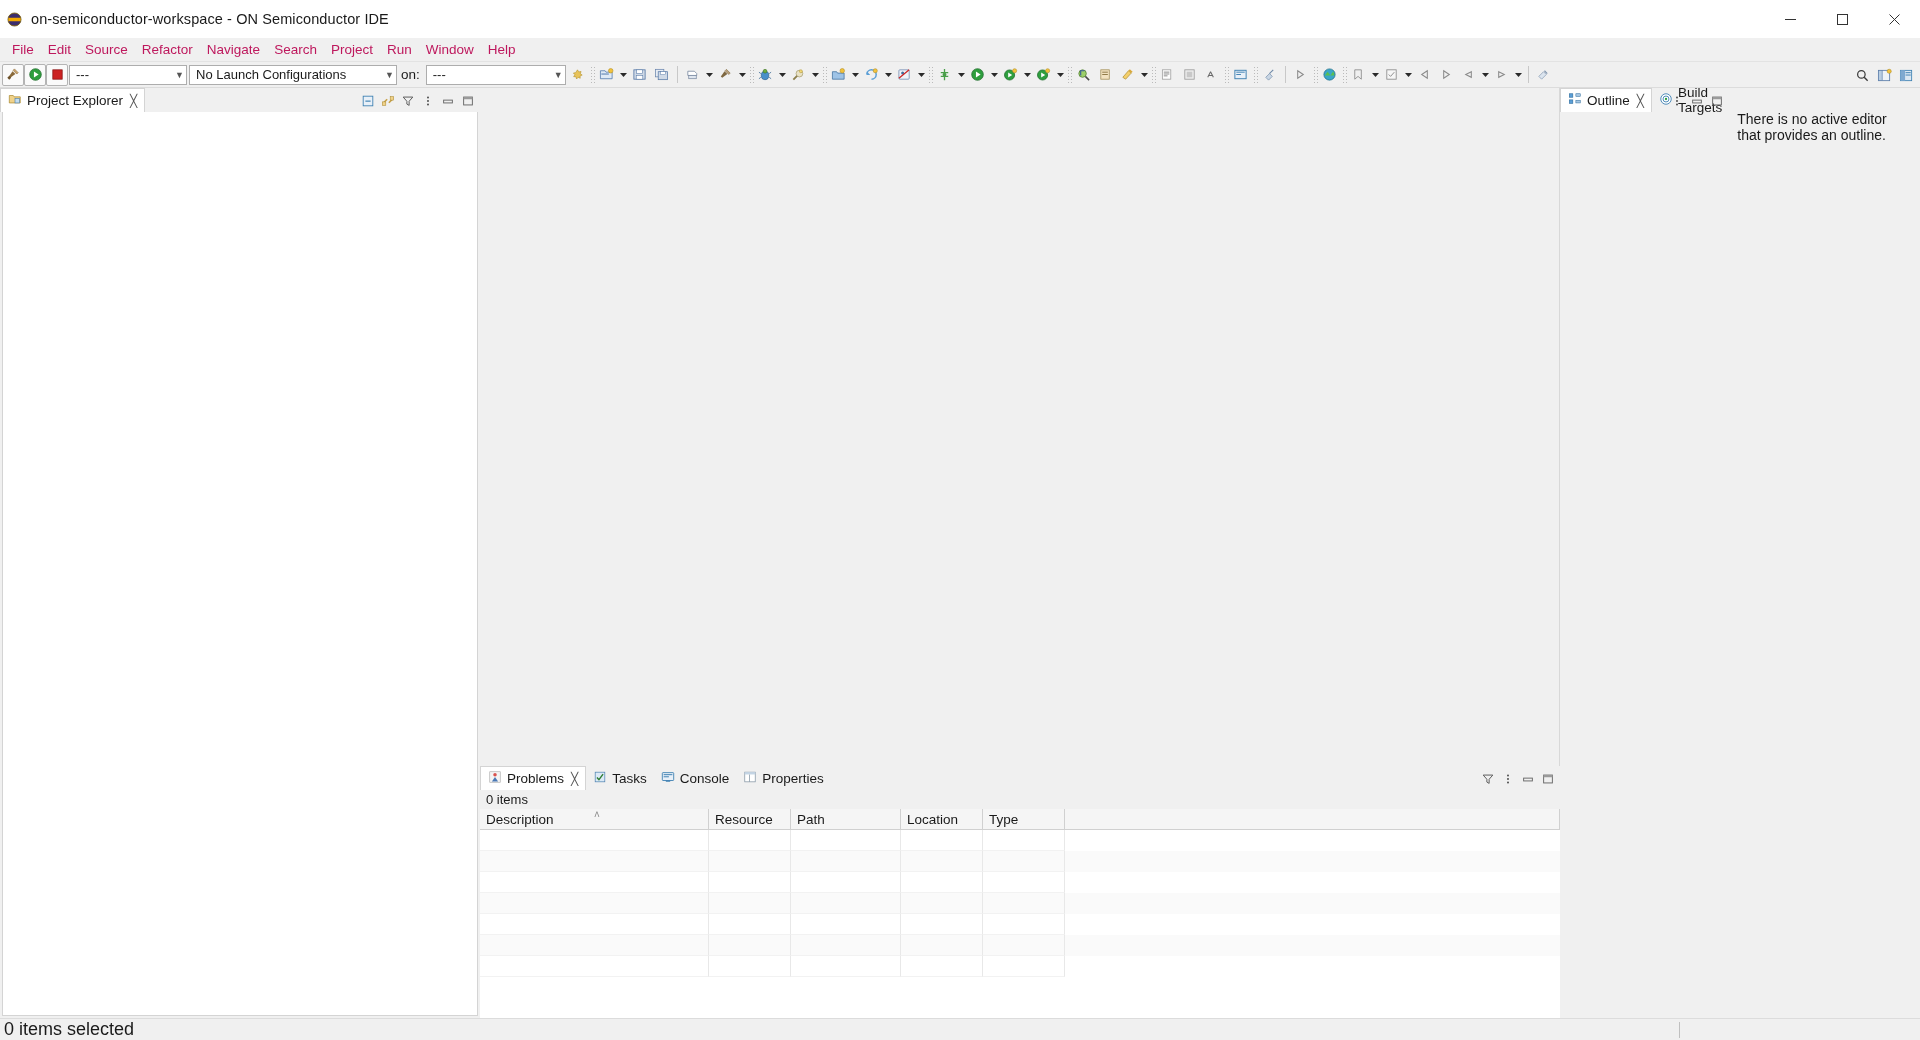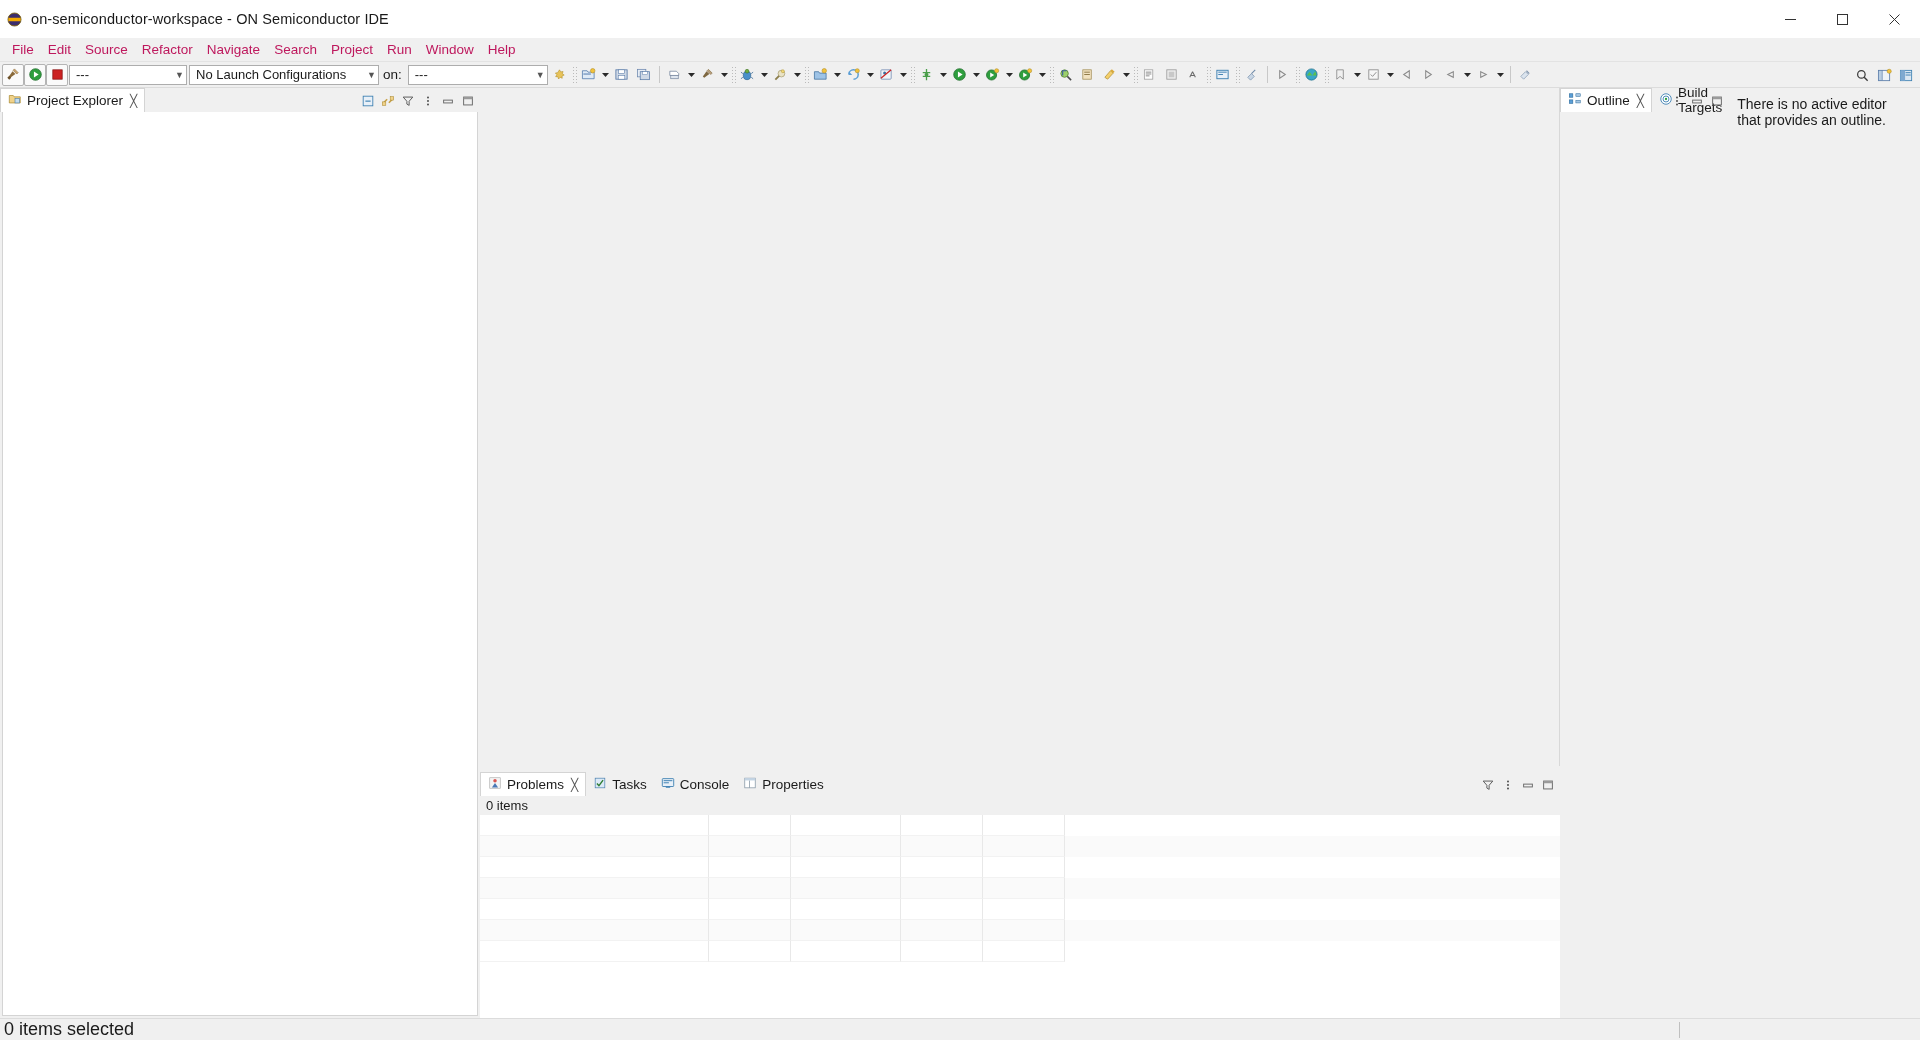--- a/index.html
+++ b/index.html
@@ -129,21 +129,21 @@
     flex: 1 1 auto; background: #f0f0f0;
     position: relative; min-height: 0;
     border-right: 1px solid #d8d8d8;
   }
 
   
   #bottom-panel {
     flex: 0 0 252px; display: flex; flex-direction: column;
     background: #f0f0f0;
   }
-  #bottom-panel .bp-tabs { height: 24px; margin-top: 6px; }
+  #bottom-panel .bp-tabs { height: 24px; }
   #bottom-panel .bp-count {
     height: 19px; font-size: 13px; padding-left: 6px;
     display: flex; align-items: center;
     background: #f0f0f0; color: #1a1a1a;
   }
   .prob-table { flex: 1 1 auto; display: flex; flex-direction: column; min-height: 0; background:#ffffff; }
   .prob-header { display: flex; height: 21px; background: #f0f0f0; }
   .prob-header .th {
     font-size: 13.5px; display: flex; align-items: center;
     padding-left: 6px; position: relative;
@@ -159,21 +159,21 @@
   .prob-row .td { border-right: 1px solid #e8e8e8; border-bottom: 1px solid #f2f2f2; }
   .prob-row:nth-child(even) { background: #fafafa; }
 
   
   #right-col {
     width: 360px; flex: 0 0 360px; display: flex; flex-direction: row;
     background: #f0f0f0;
   }
   #right-col .rc-body {
     flex: 1 1 auto; background: #f0f0f0; padding: 8px 8px 0 8px;
-    font-size: 14px; color: #1a1a1a;
+    font-size: 14px; color: #1a1a1a; margin-top: 15px;
   }
 
   
   #statusbar {
     height: 22px; flex: 0 0 22px; background: #f0f0f0;
     border-top: 1px solid #dcdcdc;
     display: flex; align-items: center; padding-left: 4px;
     font-size: 18px; position: relative;
   }
   #statusbar .sb-right {
@@ -245,21 +245,21 @@
   <div class="tb-btn framed">
     <svg width="15" height="15" viewBox="0 0 16 16">
       <rect x="3" y="3" width="10" height="10" fill="#cc2222" stroke="#8a1414" stroke-width="0.8"></rect>
     </svg>
   </div>
 
   <div class="tb-combo" style="width:118px">
     <span class="cv">---</span>
     <span class="carrow">▼</span>
   </div>
-  <div class="tb-combo" style="width:190px">
+  <div class="tb-combo" style="width:208px">
     <span class="cv">No Launch Configurations</span>
     <span class="carrow">▼</span>
   </div>
   <span class="tb-label">on:</span>
   <div class="tb-combo" style="width:140px">
     <span class="cv">---</span>
     <span class="carrow">▼</span>
   </div>
   <div class="tb-btn">
     <svg width="15" height="15" viewBox="0 0 16 16">
@@ -737,20 +737,31 @@
               <rect x="3" y="3.5" width="10" height="9" fill="none" stroke="#6a6a6a" stroke-width="1.1"></rect>
               <rect x="3" y="3.5" width="10" height="2.5" fill="#9a9a9a"></rect>
             </svg>
           </div>
         </div>
       </div>
 
       <div class="bp-count">0 items</div>
 
       <div class="prob-table">
+        <div class="prob-header">
+          <div class="th" style="width:229px">
+            <span>Description</span>
+            <span class="sortmark">˄</span>
+          </div>
+          <div class="th" style="width:82px">Resource</div>
+          <div class="th" style="width:110px">Path</div>
+          <div class="th" style="width:82px">Location</div>
+          <div class="th" style="width:82px">Type</div>
+          <div class="th" style="flex:1 1 auto"></div>
+        </div>
         <div class="prob-rows">
           <div class="prob-row">
             <div class="td" style="width:229px"></div>
             <div class="td" style="width:82px"></div>
             <div class="td" style="width:110px"></div>
             <div class="td" style="width:82px"></div>
             <div class="td" style="width:82px"></div>
           </div>
           <div class="prob-row">
             <div class="td" style="width:229px"></div>

